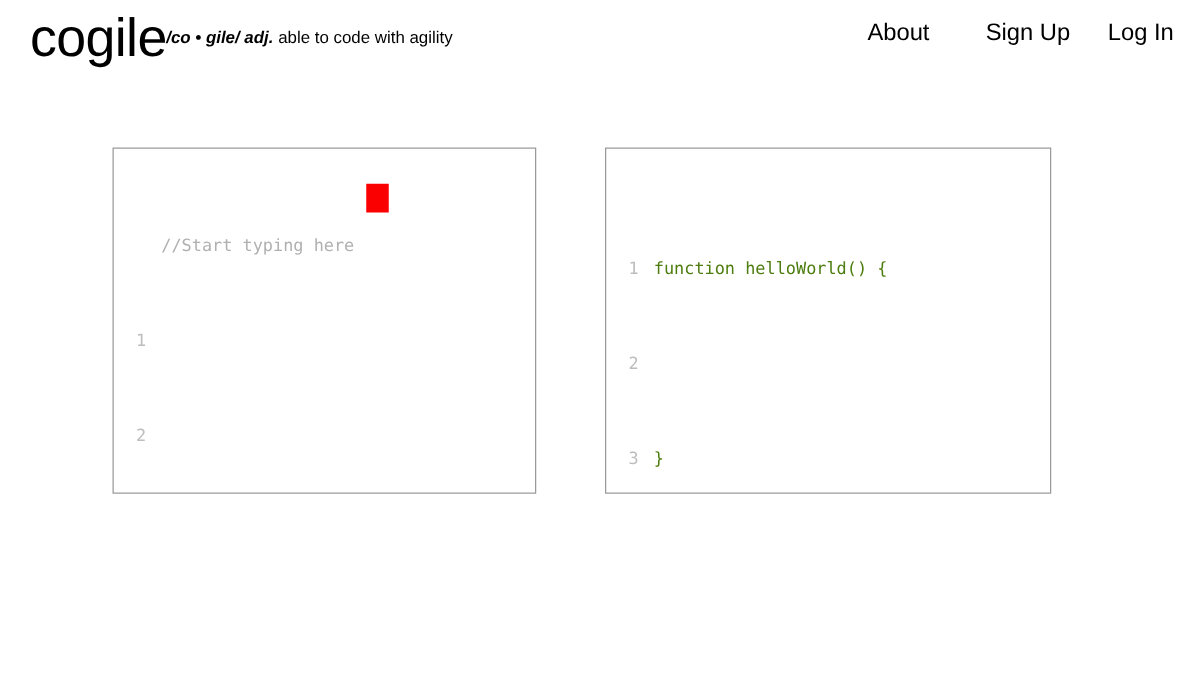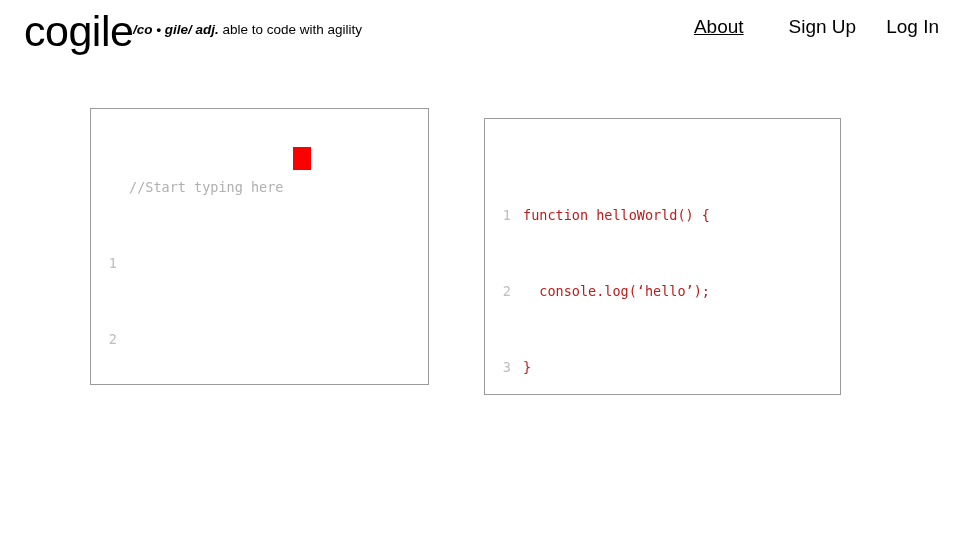--- a/index.html
+++ b/index.html
@@ -58,35 +58,35 @@
     align-items: center;
   }
   .nav-link {
     font-size: 19px;
     color: #000000;
     text-decoration: none;
     line-height: 26px;
     white-space: nowrap;
     cursor: pointer;
   }
-  .nav-link.about   { margin-right: 45px; text-decoration: underline; }
+  .nav-link.about   { margin-right: 45px; }
   .nav-link.signup  { margin-right: 30px; }
   .nav-link.login   { margin-right: 21px; }
 
   
   .panel {
     position: absolute;
     background: #ffffff;
     border: 1px solid #9a9a9a;
     box-sizing: border-box;
     overflow: hidden;
   }
   .panel-left {
     left: 90px;
-    top: 108px;
+    top: 118px;
     width: 339px;
     height: 277px;
   }
   .panel-right {
     left: 484px;
     top: 118px;
     width: 357px;
     height: 277px;
   }
   .code-area {
@@ -111,21 +111,21 @@
   }
   .ln {
     width: 26px;
     text-align: right;
     flex: 0 0 26px;
     color: #bdbdbd;
     user-select: none;
   }
   .code-text {
     margin-left: 12px;
-    color: #b91c1c;
+    color: #4d7c0f;
     position: relative;
     white-space: pre;
   }
   .placeholder-line .ln { visibility: hidden; }
   .placeholder-line .code-text { color: #b0b0b0; }
 
   
   .caret-block {
     position: absolute;
     display: inline-block;
@@ -194,21 +194,20 @@
 <div class="panel panel-right">
   <div class="code-area">
 
     <div class="code-line">
       <span class="ln">1</span>
       <span class="code-text">function helloWorld() {</span>
     </div>
 
     <div class="code-line">
       <span class="ln">2</span>
-      <span class="code-text">  console.log(‘hello’);</span>
     </div>
 
     <div class="code-line">
       <span class="ln">3</span>
       <span class="code-text">}</span>
     </div>
 
     
 
     

